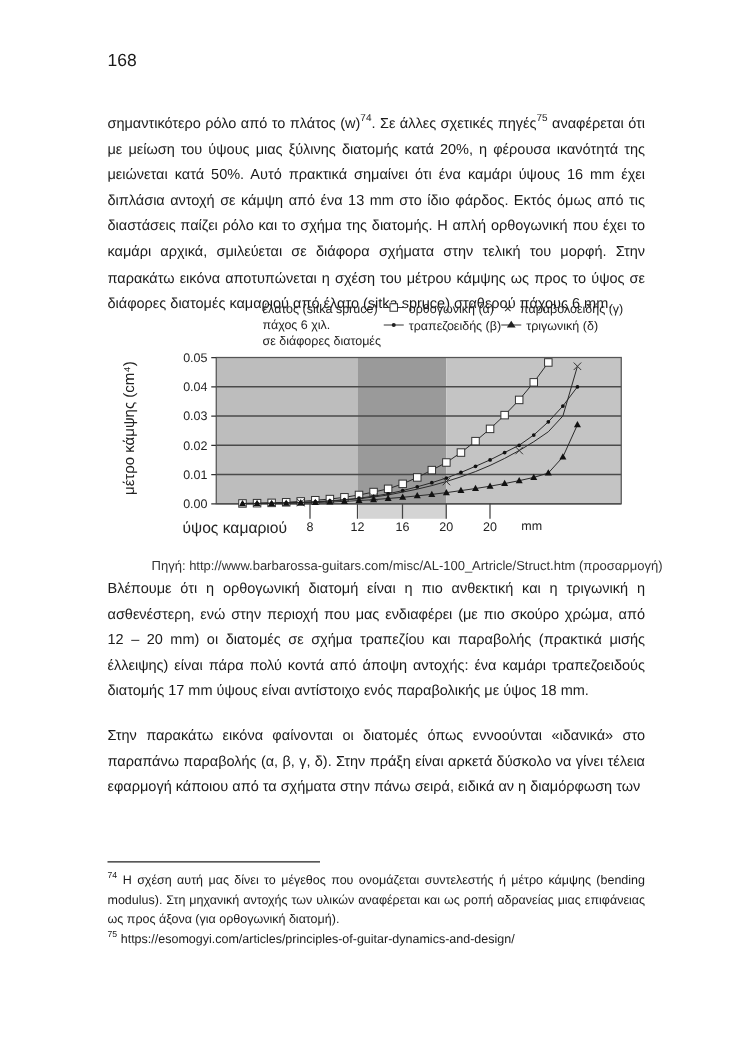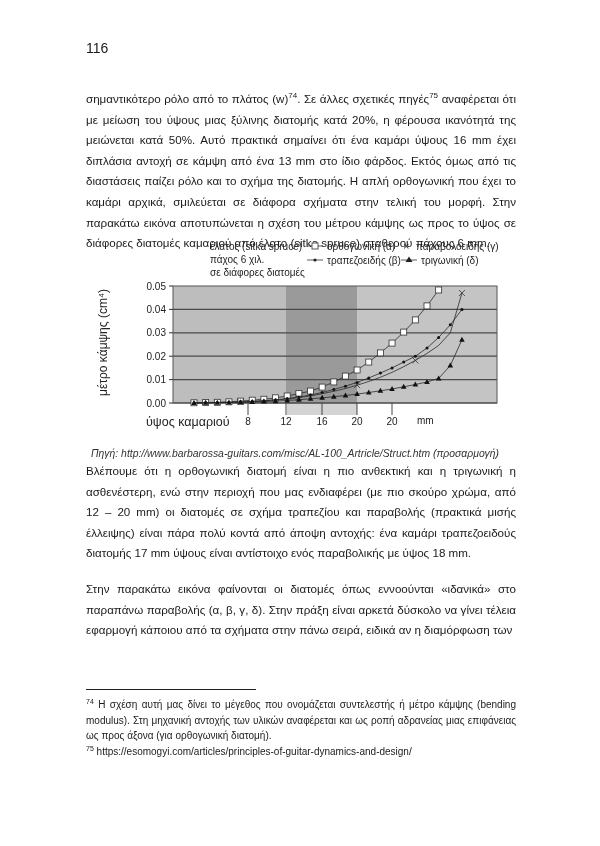--- a/index.html
+++ b/index.html
@@ -5,36 +5,36 @@
   html, body { margin: 0; padding: 0; background: #ffffff; }
   body { width: 600px; height: 846px; position: relative; overflow: hidden;
          font-family: "Liberation Sans", "DejaVu Sans", sans-serif; color: #1a1a1a; }
   .page-number { position: absolute; left: 86px; top: 40px; font-size: 14px; }
   .para { position: absolute; left: 86px; width: 430px; font-size: 11.6px; line-height: 20.6px;
           text-align: justify; text-align-last: left; }
   .para sup { font-size: 8px; line-height: 0; }
   #p1 { top: 89px; }
   #p2 { top: 461px; }
   #p3 { top: 579px; }
-  .caption { position: absolute; left: 80px; width: 430px; top: 448px; text-align: center;
-             font-size: 10.4px; font-style: italic; color: #333; }
+  .caption { position: absolute; left: 100px; width: 430px; top: 448px; text-align: right;
+             font-size: 10.4px; color: #333; }
   .chart { position: absolute; left: 90px; top: 236px; width: 420px; height: 200px; }
   .chart svg { width: 420px; height: 200px; display: block; }
   .chart text { font-family: "Liberation Sans", "DejaVu Sans", sans-serif; fill: #222; }
   .fn-rule { position: absolute; left: 86px; top: 689px; width: 170px; height: 1px; background: #222; }
   .footnote { position: absolute; left: 86px; width: 430px; font-size: 10px; line-height: 15.5px;
               text-align: justify; text-align-last: left; }
   .footnote sup { font-size: 7px; line-height: 0; }
   #fn74 { top: 697px; }
   #fn75 { top: 744px; }
 </style>
 </head>
 <body>
 
-<div class="page-number">116</div>
+<div class="page-number">168</div>
 
 <div class="para" id="p1"><span>σημαντικότερο ρόλο από το πλάτος (w)</span><sup>74</sup><span>. Σε άλλες σχετικές πηγές</span><sup>75</sup><span> αναφέρεται ότι με μείωση του ύψους μιας ξύλινης διατομής κατά 20%, η φέρουσα ικανότητά της μειώνεται κατά 50%. Αυτό πρακτικά σημαίνει ότι ένα καμάρι ύψους 16 mm έχει διπλάσια αντοχή σε κάμψη από ένα 13 mm στο ίδιο φάρδος. Εκτός όμως από τις διαστάσεις παίζει ρόλο και το σχήμα της διατομής. Η απλή ορθογωνική που έχει το καμάρι αρχικά, σμιλεύεται σε διάφορα σχήματα στην τελική του μορφή. Στην παρακάτω εικόνα αποτυπώνεται η σχέση του μέτρου κάμψης ως προς το ύψος σε διάφορες διατομές καμαριού από έλατο (sitka spruce) σταθερού πάχους 6 mm.</span></div>
 
 <div class="chart">
   <svg id="chart-svg" viewBox="0 0 420 200" xmlns="http://www.w3.org/2000/svg">
 
     <rect x="83" y="50" width="113" height="117" fill="#bdbdbd"></rect>
     <rect x="196" y="50" width="71" height="117" fill="#9a9a9a"></rect>
     <rect x="267" y="50" width="140" height="117" fill="#c4c4c4"></rect>
     <rect x="197" y="167" width="70" height="12" fill="#d4d4d4"></rect>

